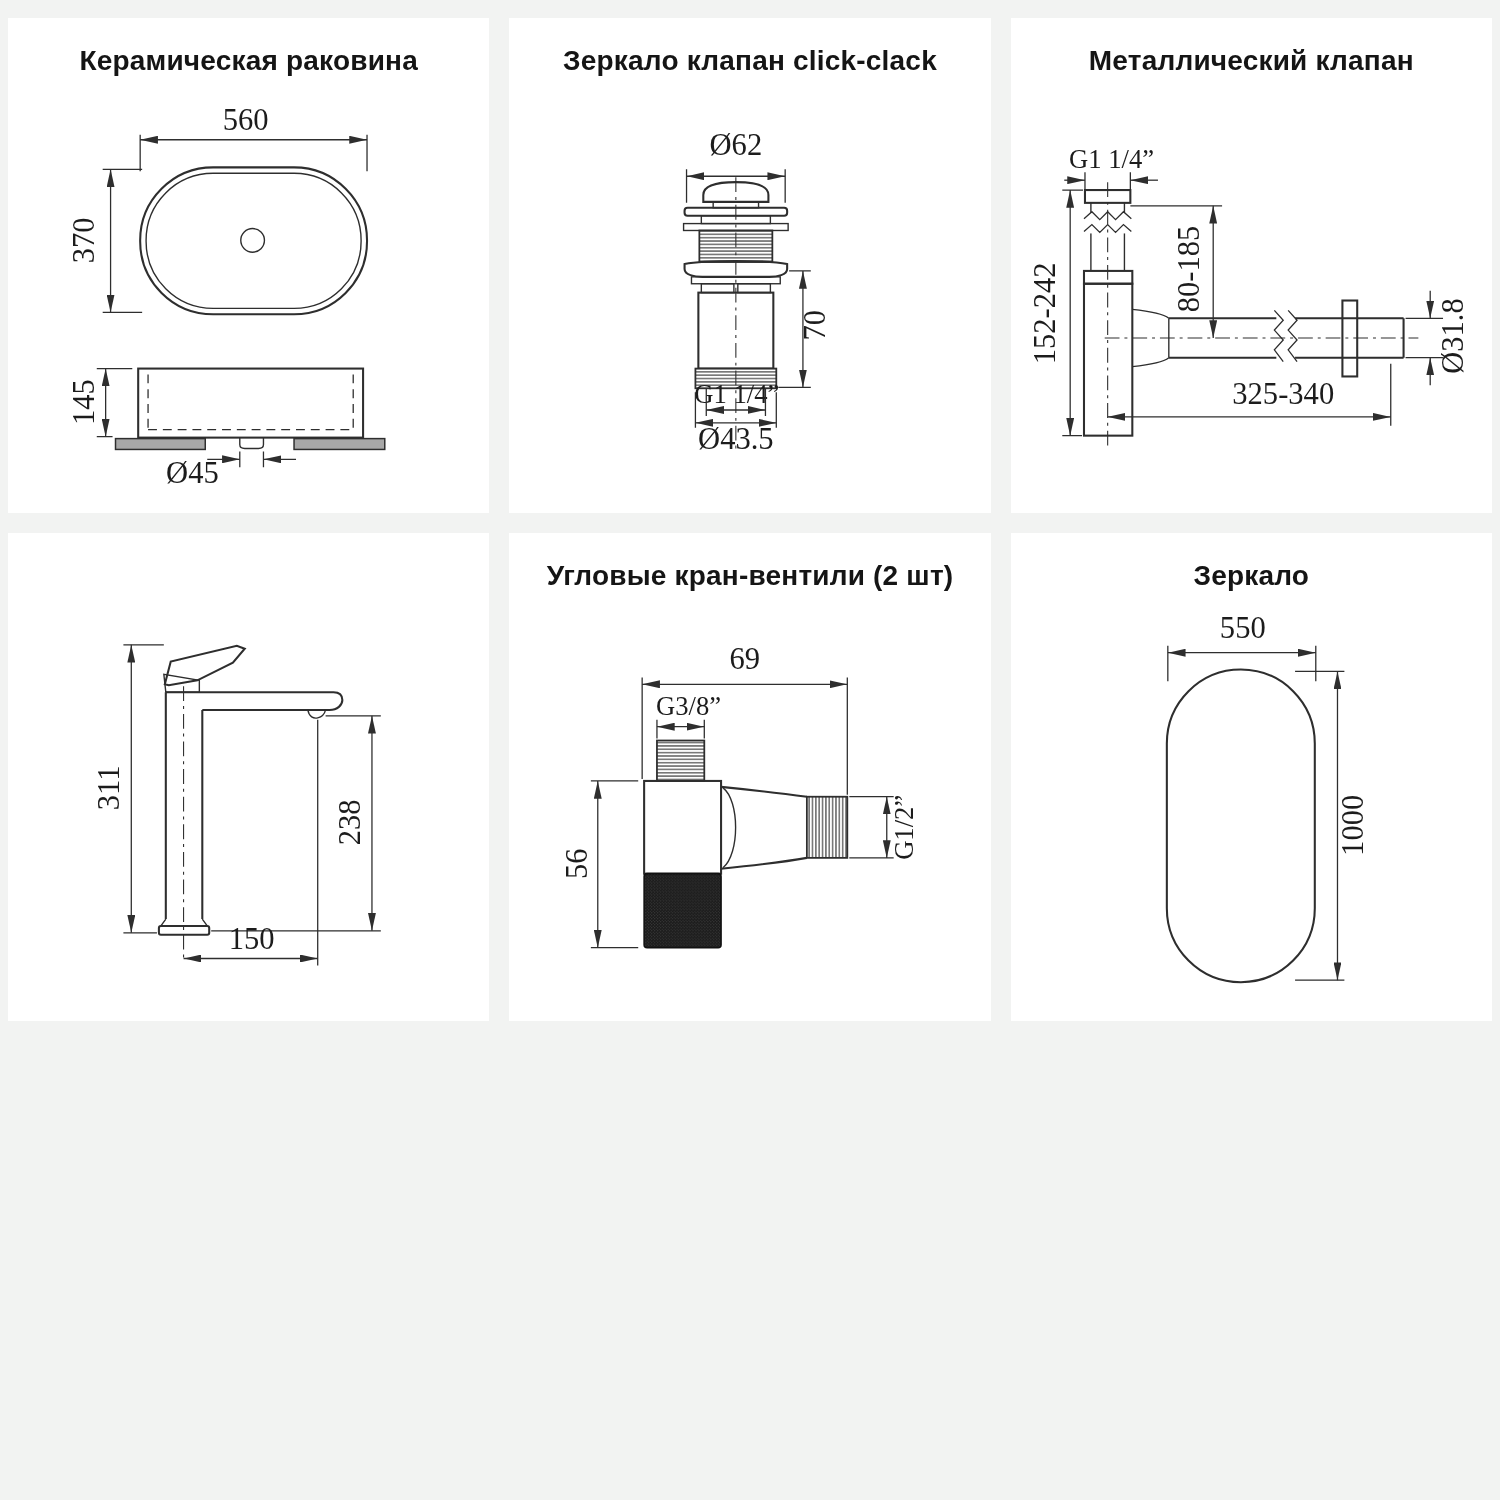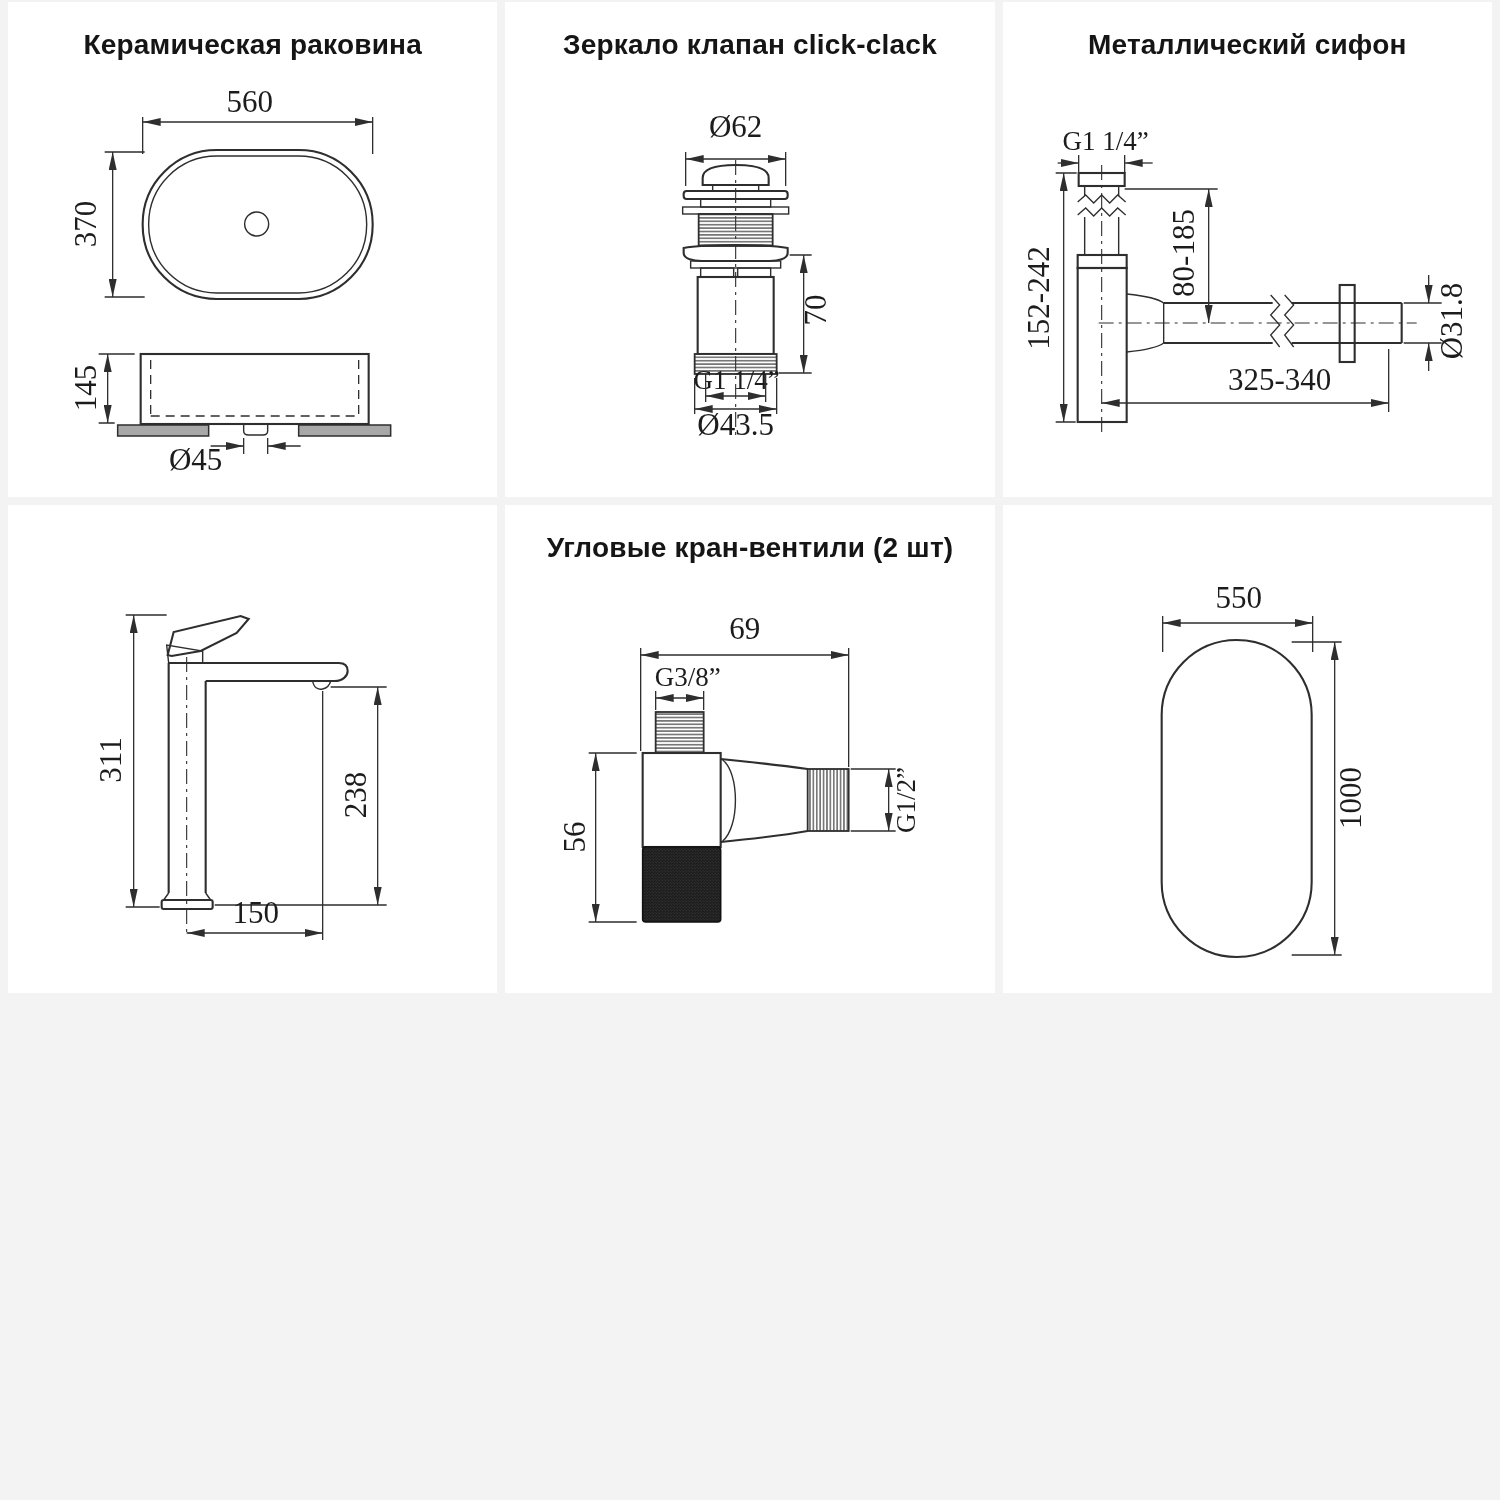--- a/index.html
+++ b/index.html
@@ -5,22 +5,22 @@
   html,body{margin:0;padding:0;}
   body{
     width:1500px;height:1500px;
     background:#f2f3f2;
     font-family:"Liberation Sans",sans-serif;
   }
   .grid{
     display:grid;
     grid-template-columns:repeat(3,1fr);
     grid-template-rows:495px 488px;
-    gap:8px;
-    padding:2px 8px 0 8px;
+    gap:20px;
+    padding:18px 8px 0 8px;
   }
   .card{
     background:#ffffff;
     position:relative;
     overflow:hidden;
   }
   .card h2{
     position:absolute;top:27px;left:0;right:0;
     margin:0;
     text-align:center;
@@ -157,21 +157,21 @@
 
       <g>
         <path class="dim" d="M189,376 V412 M271,376 V412"></path>
         <line class="dim" x1="189" y1="407" x2="271" y2="407" marker-start="url(#arr)" marker-end="url(#arr)"></line>
         <text class="dt" x="230" y="426" text-anchor="middle" dominant-baseline="middle">Ø43.5</text>
       </g>
     </svg>
   </div>
 
   <div class="card">
-    <h2>Металлический сифон</h2>
+    <h2>Металлический клапан</h2>
     <svg class="draw" viewBox="0 0 488 495">
       <g>
         <rect class="ol" x="75" y="171" width="46" height="13"></rect>
         <path class="ol2" d="M81,184 V253 M115,184 V253"></path>
         <rect x="77" y="194" width="42" height="21" fill="#ffffff" stroke="none"></rect>
         <polyline class="dim" points="74,200 82,193 90,201 98,193 106,201 114,193 122,200"></polyline>
         <polyline class="dim" points="74,213 82,206 90,214 98,206 106,214 114,206 122,213"></polyline>
         <rect class="ol" x="74" y="253" width="49" height="13"></rect>
         <rect class="ol" x="74" y="266" width="49" height="154"></rect>
         <path class="ol2" d="M123,292 C142,294 155,297 160,301 M123,350 C142,348 155,345 160,341"></path>
@@ -284,20 +284,21 @@
 
       <g>
         <path class="dim" d="M345,264 H390 M345,326 H390"></path>
         <line class="dim" x1="383" y1="264" x2="383" y2="326" marker-start="url(#arr)" marker-end="url(#arr)"></line>
         <text class="dts" x="403" y="295" text-anchor="middle" dominant-baseline="middle" transform="rotate(-90 403 295)">G1/2”</text>
       </g>
     </svg>
   </div>
 
   <div class="card">
+    <h2>Зеркало</h2>
     <svg class="draw" viewBox="0 0 488 488">
       <rect class="ol" x="158" y="135" width="150" height="317" rx="75"></rect>
 
       <g>
         <path class="dim" d="M159,111 V147 M309,111 V147"></path>
         <line class="dim" x1="159" y1="118" x2="309" y2="118" marker-start="url(#arr)" marker-end="url(#arr)"></line>
         <text class="dt" x="235" y="96" text-anchor="middle" dominant-baseline="middle">550</text>
       </g>
 
       <g>

